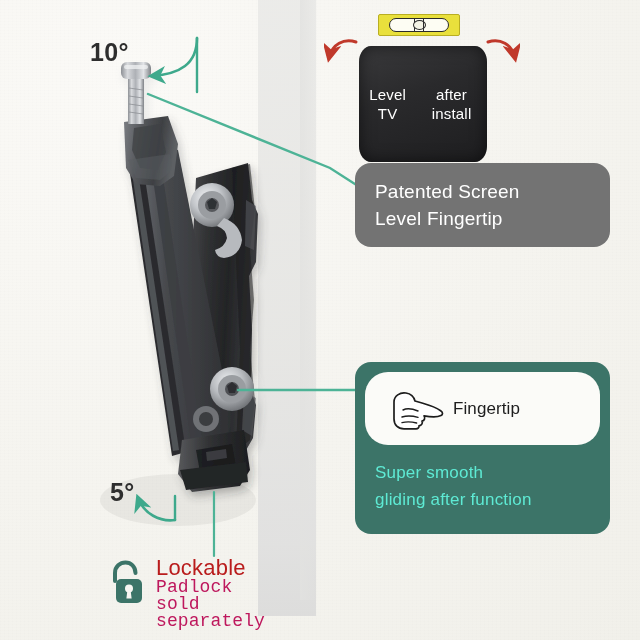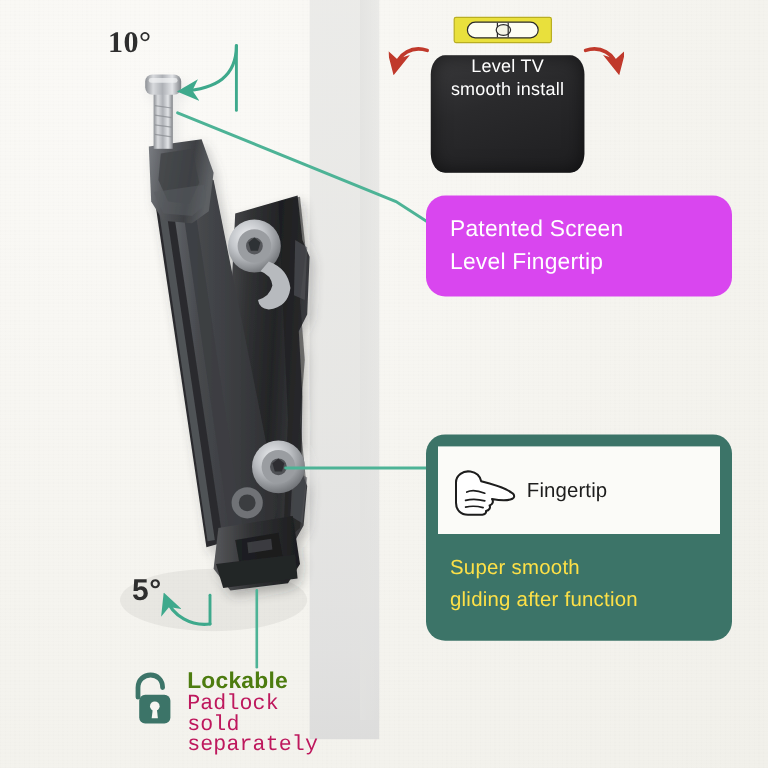--- a/index.html
+++ b/index.html
@@ -53,21 +53,21 @@
 
   
   .angle-label {
     position: absolute;
     font-size: 25px;
     font-weight: 700;
     color: #2e2e2e;
     letter-spacing: .4px;
     font-family: "Liberation Sans", sans-serif;
   }
-  #angle-top { left: 90px; top: 22px; font-family: Liberation Serif, serif; }
+  #angle-top { left: 90px; top: 38px; }
   #angle-bottom { left: 110px; top: 478px; }
 
   
   .tv-wrap {
     position: absolute;
     left: 342px;
     top: 14px;
     width: 160px;
     height: 128px;
   }
@@ -111,26 +111,26 @@
     height: 8px;
     border-radius: 50%;
     border: 1px solid #2b2b2b;
     background: #f4f4e6;
   }
   .tv-body {
     position: absolute;
     left: 17px;
     top: 32px;
     width: 128px;
-    height: 98px;
+    height: 116px;
     background: linear-gradient(160deg,#3a3a3c 0%, #2a2a2c 40%, #1e1e20 100%);
     border-radius: 12px / 16px;
     box-shadow: inset 0 0 16px rgba(0,0,0,.55);
     display: flex;
-    flex-direction: column;
+    flex-direction: row;
     align-items: center;
     justify-content: flex-start;
   }
   .tv-body .tv-line {
     color: #ffffff;
     font-size: 15px;
     line-height: 19px;
     text-align: center;
     letter-spacing: .2px;
   }
@@ -142,21 +142,21 @@
   #red-arrow-left  { left: -18px; top: 22px; }
   #red-arrow-right { left: 142px; top: 22px; }
 
   
   .green-banner {
     position: absolute;
     left: 355px;
     top: 163px;
     width: 255px;
     height: 84px;
-    background: #d946ef;
+    background: #737373;
     border-radius: 16px;
     display: flex;
     flex-direction: column;
     justify-content: center;
     padding-left: 20px;
     box-sizing: border-box;
   }
   .green-banner .gb-line {
     color: #ffffff;
     font-size: 19px;
@@ -175,24 +175,24 @@
     border-radius: 16px;
     box-sizing: border-box;
   }
   .fingertip-card {
     position: absolute;
     left: 10px;
     top: 10px;
     width: 235px;
     height: 73px;
     background: #fbfbf8;
-    border-radius: 0;
+    border-radius: 23px;
     display: flex;
     align-items: center;
-    padding-left: 10px;
+    padding-left: 24px;
     box-sizing: border-box;
   }
   .hand-icon {
     width: 56px;
     height: 42px;
     flex: 0 0 auto;
   }
   .fingertip-text {
     margin-left: 8px;
   }
@@ -202,42 +202,41 @@
     line-height: 23px;
     letter-spacing: .1px;
   }
   .panel-sub {
     position: absolute;
     left: 20px;
     top: 97px;
     width: 225px;
   }
   .panel-sub .ps-line {
-    color: #fde047;
+    color: #5eead4;
     font-size: 17px;
     line-height: 27px;
     letter-spacing: .2px;
   }
 
   
   .lock-block {
     position: absolute;
     left: 106px;
     top: 556px;
     width: 175px;
     height: 70px;
   }
   .lock-icon { position: absolute; left: 0; top: 4px; width: 40px; height: 46px; }
   .lock-text { position: absolute; left: 50px; top: 0px; }
   .lock-title {
-    color: #4d7c0f;
-    font-size: 19px;
+    color: #b91c1c;
+    font-size: 22px;
     line-height: 23px;
     letter-spacing: .2px;
-    font-weight: bold;
   }
   .lock-sub {
     color: #be185d;
     font-size: 18px;
     line-height: 17px;
     letter-spacing: .1px;
     font-family: Liberation Mono, monospace;
   }
 
   
@@ -417,21 +416,21 @@
 
     <svg class="red-arrow" id="red-arrow-left" viewBox="0 0 36 34">
       <path d="M32 6 C 20 2, 8 8, 5 22" stroke="#c0392b" stroke-width="3" fill="none" stroke-linecap="round" marker-end="url(#redArrowHead)"></path>
     </svg>
     <svg class="red-arrow" id="red-arrow-right" viewBox="0 0 36 34">
       <path d="M4 6 C 16 2, 28 8, 31 22" stroke="#c0392b" stroke-width="3" fill="none" stroke-linecap="round" marker-end="url(#redArrowHead)"></path>
     </svg>
 
     <div class="tv-body">
       <div class="tv-line">Level TV</div>
-      <div class="tv-line">smooth install</div>
+      <div class="tv-line">after install</div>
     </div>
   </div>
 
   <div class="green-banner">
     <div class="gb-line">Patented Screen</div>
     <div class="gb-line">Level Fingertip</div>
   </div>
 
   <div class="green-panel">
 

